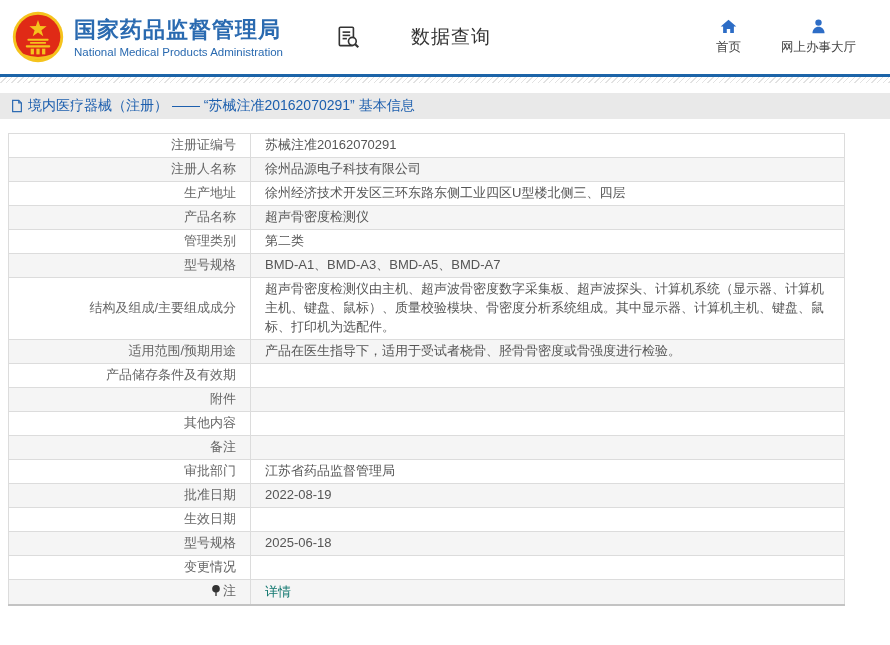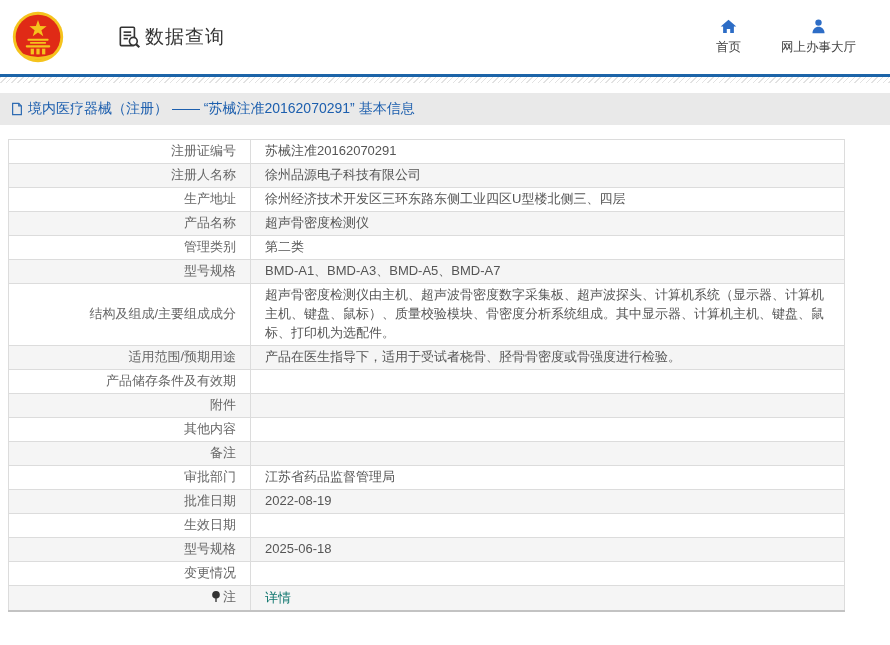--- a/index.html
+++ b/index.html
@@ -7,33 +7,33 @@
   body { font-family:"Liberation Sans","DejaVu Sans",sans-serif; color:#555; }
   .page { position:relative; width:890px; height:645px; background:#fff; overflow:hidden; }
 
   
   .header { display:flex; align-items:center; height:74px; padding:0 16px 0 12px; background:#fff; }
   .logo-group { display:flex; align-items:center; }
   .emblem { width:52px; height:52px; flex:0 0 auto; }
   .title-block { margin-left:10px; }
   .site-title { font-size:22px; font-weight:bold; color:#2a6ab0; letter-spacing:1px; line-height:1.25; }
   .site-subtitle { font-size:11.5px; color:#2a6ab0; margin-top:3px; }
-  .section-title { display:flex; align-items:center; margin-left:52px; cursor:pointer; }
+  .section-title { display:flex; align-items:center; margin-left:52px; cursor:pointer;gap:47px; }
   .section-title svg { width:26px; height:26px; }
   .section-label { font-size:19px; color:#333; margin-left:3px; letter-spacing:1px; }
   .top-nav { margin-left:auto; display:flex; gap:40px; padding-right:18px; }
   .nav-item { display:flex; flex-direction:column; align-items:center; cursor:pointer; }
   .nav-item svg { width:17px; height:17px; }
   .nav-label { font-size:12.5px; color:#444; margin-top:4px; white-space:nowrap;text-align:center; }
 
   .blue-line { height:3px; background:#1c64a8; }
   .hatch { height:6px; background:repeating-linear-gradient(135deg,#e2e2e2 0 1px,#ffffff 1px 4px); }
 
   
-  .breadcrumb { margin-top:10px; height:32px; background:#e9e9e9; display:flex; align-items:center; padding:0 10px; }
+  .breadcrumb { margin-top:10px; height:26px; background:#e9e9e9; display:flex; align-items:center; padding:0 10px; }
   .breadcrumb svg { width:14px; height:14px; flex:0 0 auto; }
   .breadcrumb-text { font-size:14px; color:#1d5fae; margin-left:4px; white-space:nowrap; }
 
   
   .table-wrap { margin:14px 8px 0 8px; }
   table.info-table { width:837px; border-collapse:collapse; border:1px solid #cfcfcf; border-bottom:2px solid #c3c3c3; table-layout:fixed; }
   .info-table td { border:1px solid #dcdcdc; font-size:13px; height:24px; line-height:1.45; vertical-align:middle; }
   .info-table tr:nth-child(even) { background:#f5f5f5; }
   .info-table td.c-label { width:242px; text-align:right; color:#666; padding:2px 14px 2px 6px;margin-left:48px; }
   .info-table td.c-value { color:#555; padding:2px 14px 2px 14px; word-break:break-all; }
@@ -52,20 +52,24 @@
         <circle cx="32" cy="32" r="27.5" fill="#e02a16"></circle>
         <polygon points="32,11 34.6,18.6 42.6,18.8 36.2,23.6 38.5,31.2 32,26.6 25.5,31.2 27.8,23.6 21.4,18.8 29.4,18.6" fill="#f5c31d"></polygon>
         <rect x="19" y="34" width="26" height="2.6" rx="1" fill="#f5c31d"></rect>
         <rect x="22" y="38.2" width="20" height="2.2" rx="1" fill="#f5c31d"></rect>
         <rect x="17" y="42" width="30" height="2.8" rx="1" fill="#f5c31d"></rect>
         <rect x="23" y="46.4" width="4" height="7" fill="#f5c31d"></rect>
         <rect x="30" y="46.4" width="4" height="7" fill="#f5c31d"></rect>
         <rect x="37" y="46.4" width="4" height="7" fill="#f5c31d"></rect>
         <path d="M14 53 Q32 60 50 53 L48 57 Q32 63 16 57 Z" fill="#f5c31d"></path>
       </svg>
+      <div class="title-block">
+        <div class="site-title">国家药品监督管理局</div>
+        <div class="site-subtitle">National Medical Products Administration</div>
+      </div>
     </div>
 
     <div class="section-title">
       <svg viewBox="0 0 24 24" fill="none" stroke="#333" stroke-width="1.5">
         <rect x="4" y="3" width="13" height="17" rx="1"></rect>
         <line x1="7" y1="7.5" x2="14" y2="7.5"></line>
         <line x1="7" y1="10.5" x2="14" y2="10.5"></line>
         <line x1="7" y1="13.5" x2="11" y2="13.5"></line>
         <circle cx="16" cy="16" r="3.6" fill="#fff"></circle>
         <line x1="18.6" y1="18.6" x2="21.5" y2="21.5" stroke-width="2"></line>

